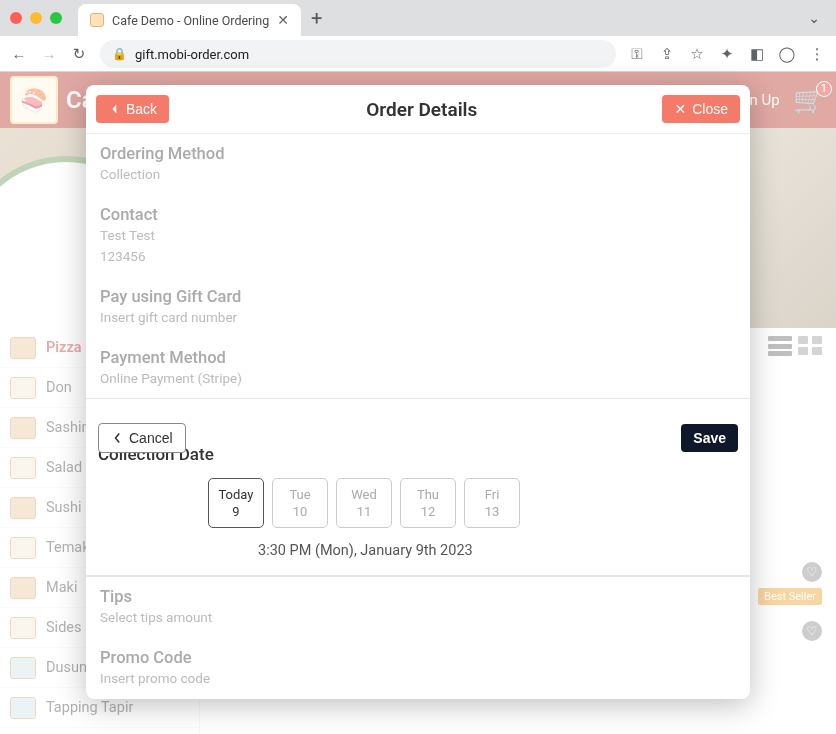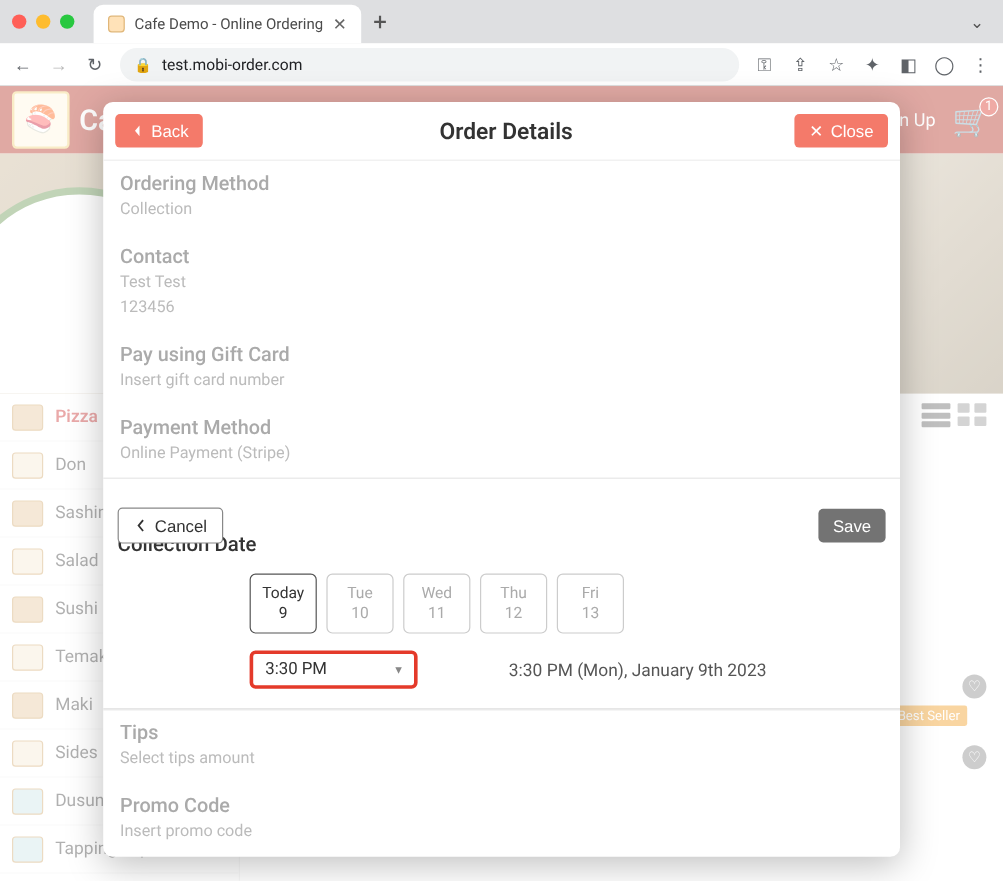--- a/index.html
+++ b/index.html
@@ -53,31 +53,31 @@
   .card-img{width:100px;height:72px;background:#efe1c6;border:1px solid #ddd; position:relative;}
   .card-img::after{content:"";position:absolute;inset:10px;background:radial-gradient(circle at 50% 40%, #f2c96a 0%, #e1a33c 50%, #efe1c6 70%);}
   .card-body{flex:1;padding:0 8px 8px 8px; position:relative;}
   .card-title{font-size:13.5px;font-weight:600;color:#333;}
   .price{font-size:13.5px;color:#555;margin-top:6px;}
   .heart{position:absolute;top:0;right:0;width:20px;height:20px;border-radius:50%;background:#888;color:#fff;font-size:12px;display:flex;align-items:center;justify-content:center;}
   
   .cards-row{display:flex; gap:20px; margin-top:0;}
   .cards-row .cardp { flex:1; position:relative; }
   .pricep{font-size:15px;color:#555;}
-  .badgep{position:absolute;right:16px;top:0;background:#f19b1f;color:#fff;font-size:11px;padding:2px 6px;border-radius:2px;}
+  .badgep{position:absolute;right:0;top:0;background:#f19b1f;color:#fff;font-size:11px;padding:2px 6px;border-radius:2px;}
   
   .dim{position:fixed; left:0; right:0; top:72px; bottom:0; background:rgba(255,255,255,0.58); z-index:5;}
   
   .modal{position:fixed; z-index:10; left:86px; top:85px; width:664px; background:#fff; border-radius:8px; box-shadow:0 6px 30px rgba(0,0,0,0.25);}
   .modal-head{display:flex; align-items:center; justify-content:space-between; padding:10px 10px 10px 10px; border-bottom:1px solid #eee;}
   .mtitle{flex:1; text-align:center; font-size:19px; font-weight:600; color:#333;padding-left:12px;}
   .btn{border:none; border-radius:4px; padding:6px 12px; font-size:14px; cursor:pointer; display:inline-flex; align-items:center; gap:6px;}
   .btn-back{background:#f47a6a; color:#fff;}
   .btn-close{background:#f47a6a; color:#fff;}
-  .btn-save{background:#737373; color:#fff;}
+  .btn-save{background:#0f172a; color:#fff;font-weight:bold;}
   .btn-cancel{background:#fff; border:1px solid #888; color:#333;}
   .section{padding:10px 14px; border-bottom:1px solid transparent;}
   .sec-label{font-size:16.5px; color:#aaa; font-weight:500;}
   .sec-val{font-size:13.5px; color:#bbb; margin-top:2px; line-height:1.4;}
   .section.div { border-top:1px solid #e6e6e6; }
   
   .cd-wrap{border-top:1px solid #e6e6e6; border-bottom:1px solid #e6e6e6; padding:12px 12px 16px 12px; position:relative;}
   .cd-head{display:flex; align-items:center; justify-content:flex-start; position:relative; margin-bottom:14px;}
   .cd-title{font-size:17px; font-weight:500; color:#333;margin-top:33px;}
   .cd-cancel{position:absolute; left:0;}
@@ -110,21 +110,21 @@
     </div>
     <span class="newtab">+</span>
     <span class="chrome-drop">⌄</span>
   </div>
   <div class="chrome-addr">
     <span class="nav-ico">←</span>
     <span class="nav-ico dis">→</span>
     <span class="nav-ico">↻</span>
     <div class="addr">
       <span class="lock">🔒</span>
-      <span class="url">test.mobi-order.com</span>
+      <span class="url">gift.mobi-order.com</span>
     </div>
     <span class="rico">⚿</span>
     <span class="rico">⇪</span>
     <span class="rico">☆</span>
     <span class="rico">✦</span>
     <span class="rico">◧</span>
     <span class="rico">◯</span>
     <span class="rico">⋮</span>
   </div>
 </div>
@@ -297,24 +297,20 @@
       <div class="day">
           <span class="dn">Thu</span>
           <span class="dd">12</span>
         </div>
       <div class="day">
           <span class="dn">Fri</span>
           <span class="dd">13</span>
         </div>
     </div>
     <div class="time-row">
-      <div class="time-select">
-        <span>3:30 PM</span>
-        <span class="chev">▾</span>
-      </div>
       <span class="time-full">3:30 PM (Mon), January 9th 2023</span>
     </div>
   </div>
 
   <div class="section div">
     <div class="sec-label">Tips</div>
     <div class="sec-val">Select tips amount</div>
   </div>
   <div class="section">
     <div class="sec-label">Promo Code</div>

